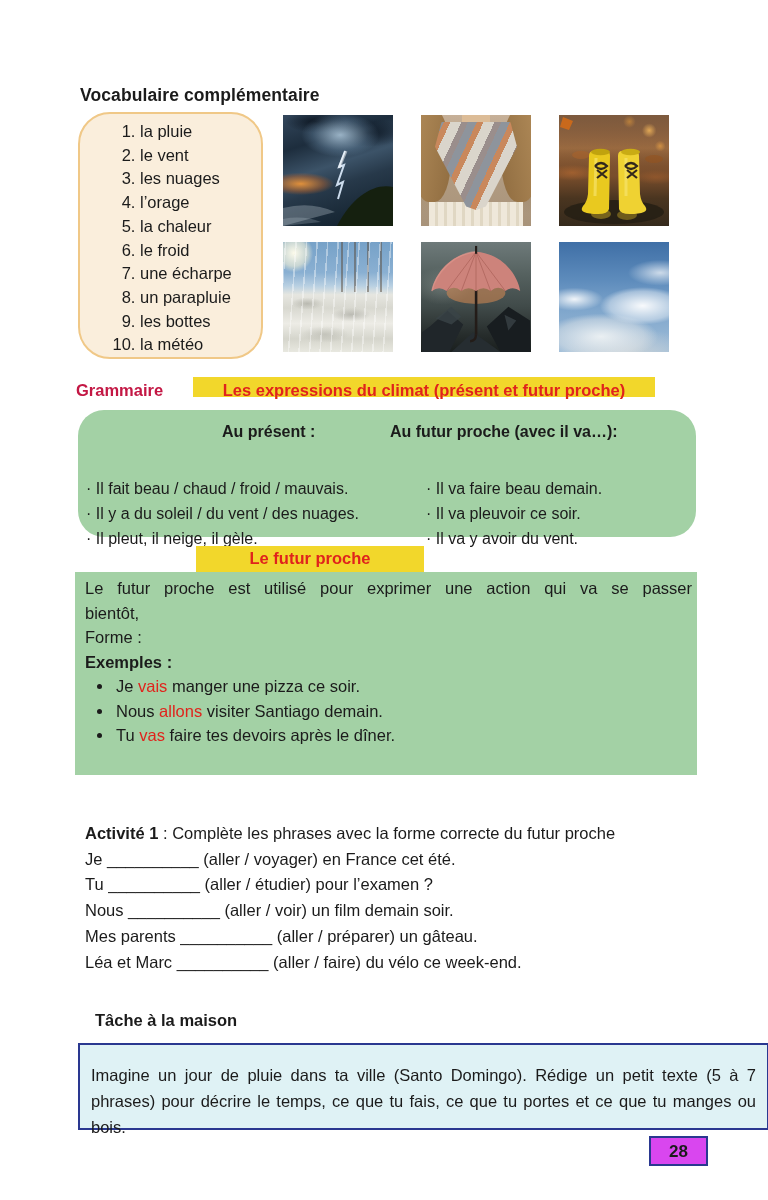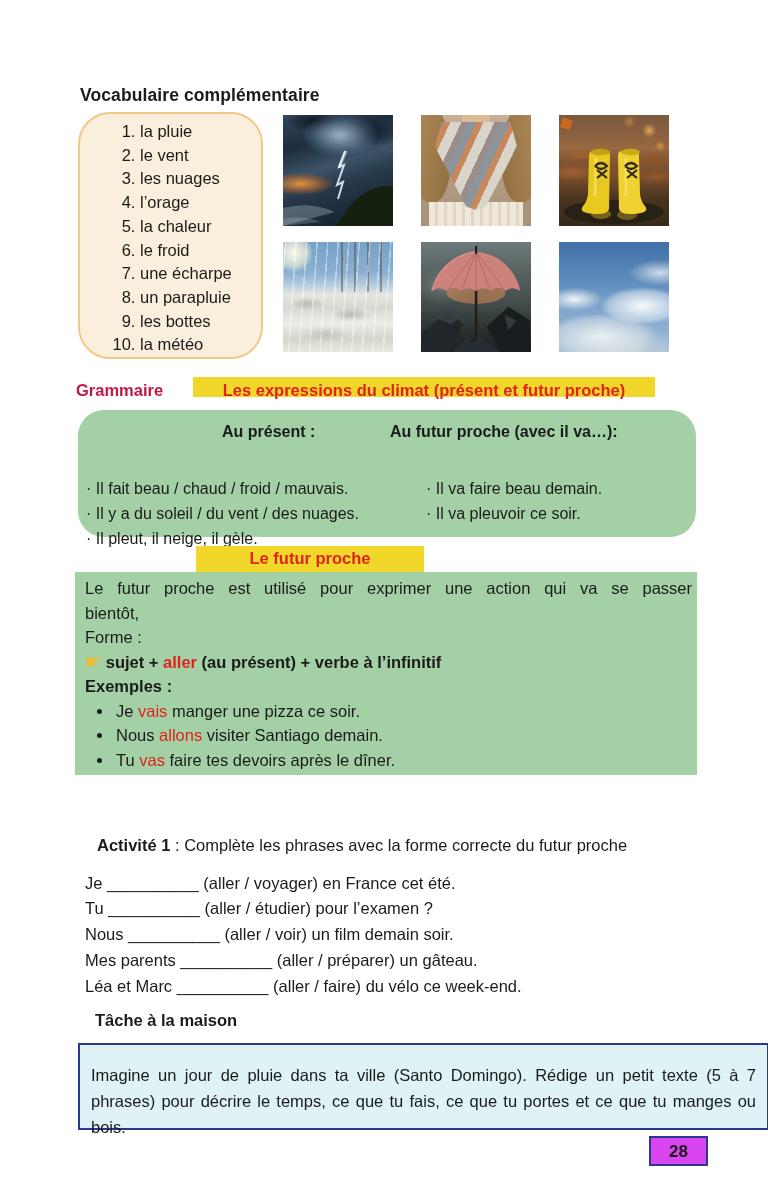--- a/index.html
+++ b/index.html
@@ -107,21 +107,21 @@
   }
   .just-first { text-align:justify; text-align-last:justify; }
   .red-verb { color:#E0231C; }
   .pointer-icon { color:#E8BE3A; font-size:18px; }
   .bold { font-weight:700; }
   .futur-box ul { margin:0; padding:0 0 0 29px; list-style:disc; }
   .futur-box li { padding-left:2px; }
 
   
   .activite { left:85px; top:821px; width:600px; font-size:16.5px; line-height:25.7px; }
-  .activite .title { max-width:552px; margin:12px; }
+  .activite .title { max-width:552px; margin:0; }
   .activite .sent { white-space:nowrap; }
 
   
   .tache-heading { left:95px; top:1011px; font-size:16.5px; font-weight:700; }
   .task-box {
     left:78px; top:1043px; width:691px; height:87px; box-sizing:border-box;
     background:#DFF2F5; border:2px solid #2A3890; padding:17px 11px 0 11px;
     font-size:16.5px; line-height:26px; text-align:justify;
   }
 
@@ -227,33 +227,30 @@
   <div class="hdr hdr-present">Au présent :</div>
   <div class="hdr hdr-futur">Au futur proche (avec il va…):</div>
   <div class="climate-col col-present">
     <div>· Il fait beau / chaud / froid / mauvais.</div>
     <div>· Il y a du soleil / du vent / des nuages.</div>
     <div>· Il pleut, il neige, il gèle.</div>
   </div>
   <div class="climate-col col-futur">
     <div>· Il va faire beau demain.</div>
     <div>· Il va pleuvoir ce soir.</div>
+    <div>· Il va y avoir du vent.</div>
   </div>
 </div>
 
 <div class="abs banner banner-futur">Le futur proche</div>
 
 <div class="abs green futur-box">
   <div class="just-first">Le futur proche est utilisé pour exprimer une action qui va se passer</div>
   <div>bientôt,</div>
   <div>Forme :</div>
-  <div class="bold">
-    <span class="pointer-icon">☛</span>
-    <span>sujet + </span><span class="red-verb">aller</span><span> (au présent) + verbe à l’infinitif</span>
-  </div>
   <div class="bold">Exemples :</div>
   <ul>
     <li><span>Je </span><span class="red-verb">vais</span><span> manger une pizza ce soir.</span></li>
     <li><span>Nous </span><span class="red-verb">allons</span><span> visiter Santiago demain.</span></li>
     <li><span>Tu </span><span class="red-verb">vas</span><span> faire tes devoirs après le dîner.</span></li>
   </ul>
 </div>
 
 <div class="abs activite">
   <p class="title"><span class="bold">Activité 1</span><span> : Complète les phrases avec la forme correcte du futur proche</span></p>

